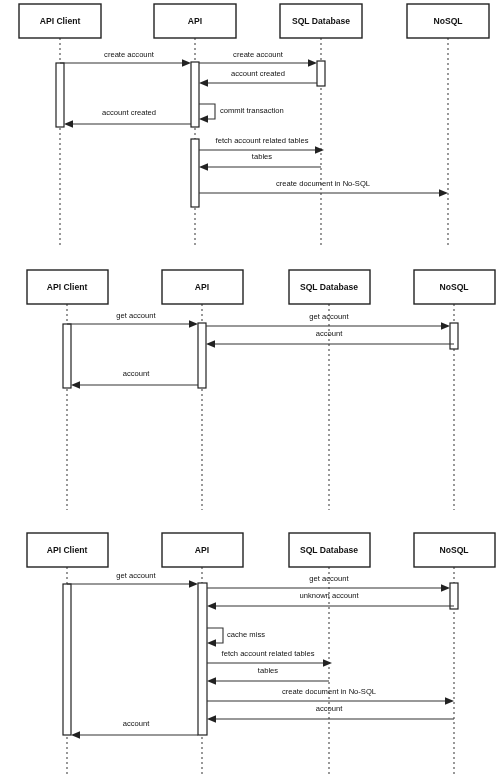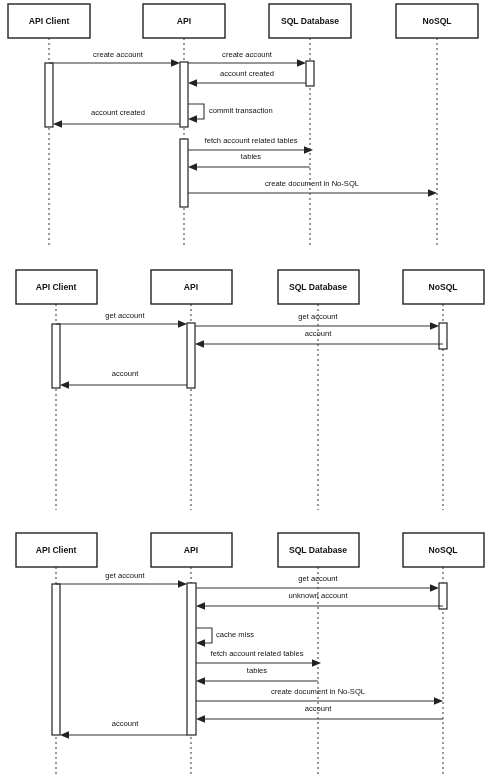--- a/index.html
+++ b/index.html
@@ -10,21 +10,21 @@
   body {
     width: 497px;
     height: 779px;
     font-family: "Liberation Sans", sans-serif;
     color: #1a1a1a;
     position: relative;
     overflow: hidden;
   }
   .diagram {
     position: absolute;
-    left: 0;
+    left: 11px;
     width: 454px;
     text-align: right;
   }
   .diagram svg {
     display: block;
   }
   .lifeline-box {
     fill: #ffffff;
     stroke: #222222;
     stroke-width: 1.4;

